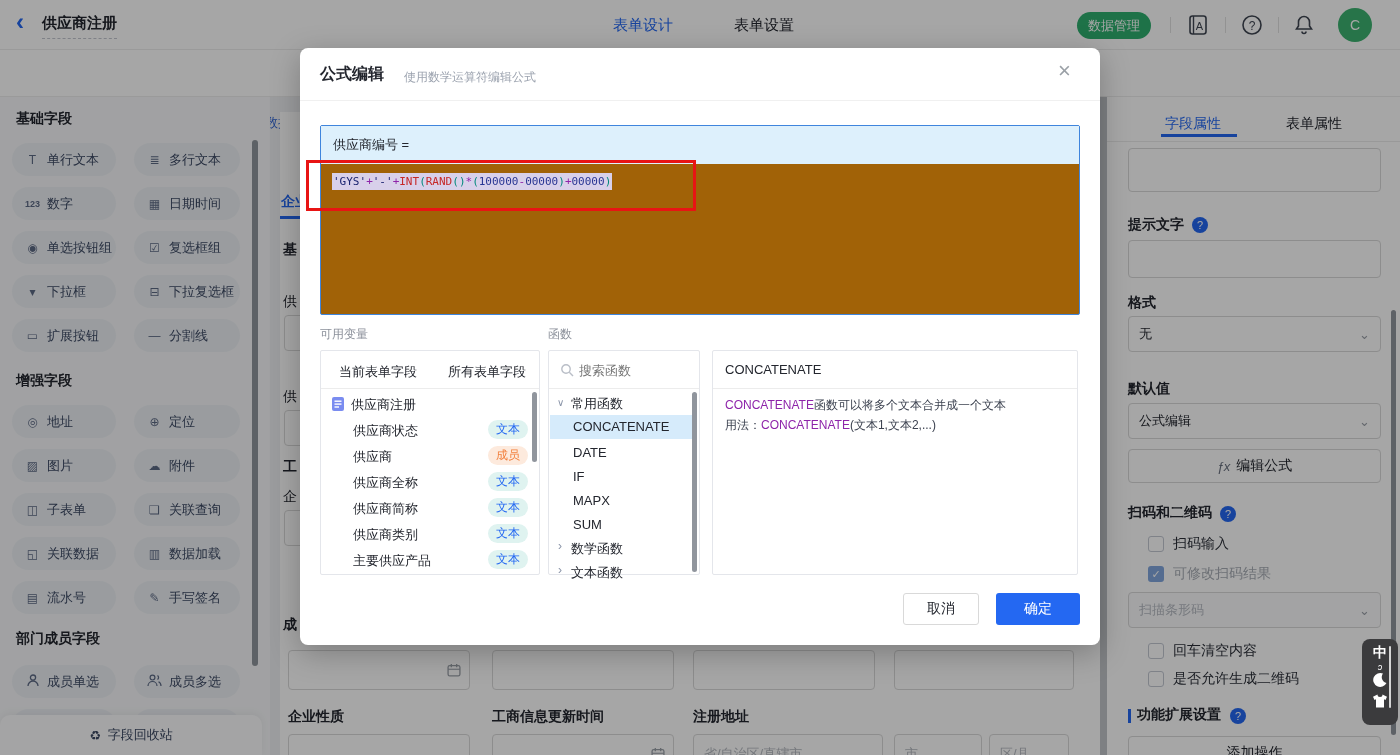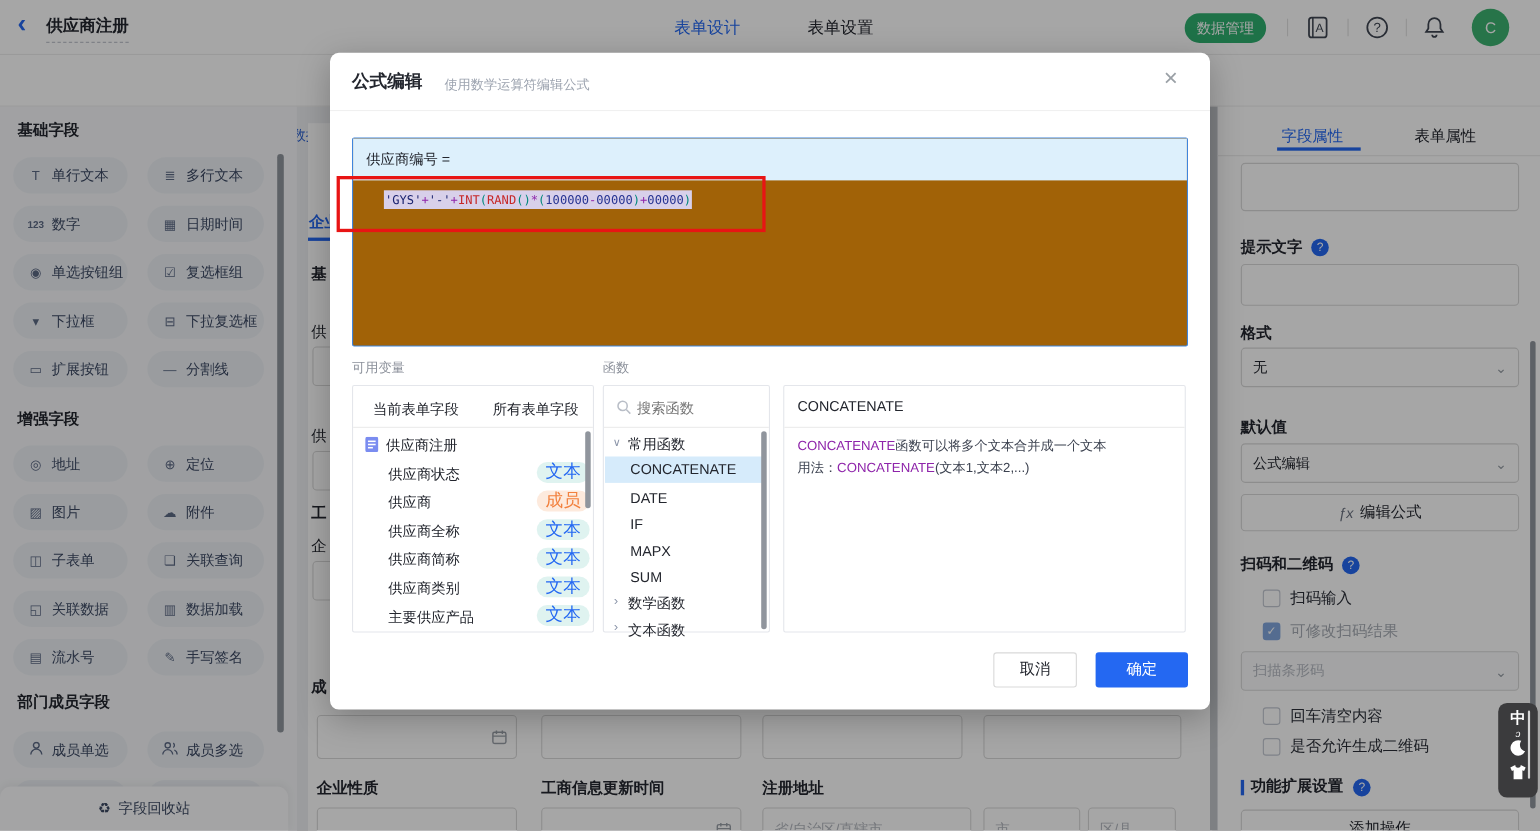--- a/index.html
+++ b/index.html
@@ -10,21 +10,21 @@
   .lbl { font-size:14px; font-weight:600; color:#23262e; }
   .frag { font-size:14px; font-weight:600; color:#23262e; white-space:nowrap; }
   .inp { background:#fff; border:1px solid #d9d9d9; border-radius:4px; }
   .sel { display:flex; align-items:center; justify-content:space-between; padding:0 10px; font-size:13px; color:#23262e; }
   .chev { color:#9aa0a8; font-size:13px; line-height:1; }
   .pill { display:flex; align-items:center; gap:7px; height:33px; border-radius:17px; background:#edf0f5; padding-left:13px; font-size:13px; color:#3c4963; }
   .pic { color:#5d6a85; font-size:12px; width:15px; text-align:center; flex:none; }
   .sechead { font-size:14px; font-weight:700; color:#23262e; }
   .blue { color:#2468f2; }
   .sbar { background:#90959d; border-radius:3px; }
-  .badge { font-size:16px; height:19px; line-height:19px; padding:0 8px; border-radius:10px; }
+  .badge { font-size:12px; height:19px; line-height:19px; padding:0 8px; border-radius:10px; }
   .badge-text { background:#dff3f0; color:#2468f2; }
   .badge-member { background:#fdeadd; color:#f2803d; }
   .cb { width:16px; height:16px; border:1px solid #c3c8d2; border-radius:3px; background:#fff; flex:none; }
   .cb-on { border:none; background:#82a7de; color:#fff; font-size:11px; text-align:center; line-height:16px; }
   .cbrow { display:flex; align-items:center; gap:9px; font-size:14px; color:#2b2f38;margin-left:20px; }
   .mono { font-family:"DejaVu Sans Mono","Liberation Mono",monospace; font-size:11px; }
   .tk-str{color:#1a2370}.tk-op{color:#8e24aa}.tk-fn{color:#c62828}.tk-par{color:#00897b}.tk-num{color:#283593}
   .fnhl { color:#8e24aa; }
   .dline { font-size:12px; color:#3c4250; white-space:nowrap; }
   .dim { position:absolute; left:0; top:0; width:1400px; height:755px; background:rgba(0,0,0,.35); z-index:50; }
@@ -352,21 +352,21 @@
   <div class="modal">
     <span class="ab" style="left:20px;top:16px;font-size:16px;font-weight:600;color:#23262e;">公式编辑</span>
     <span class="ab" style="left:104px;top:21px;font-size:12px;color:#9ca3af;">使用数学运算符编辑公式</span>
     <span class="ab" style="left:758px;top:12px;font-size:22px;color:#9aa0a6;line-height:1;">×</span>
     <div class="ab" style="left:0;top:52px;width:800px;height:1px;background:#f0f0f0;"></div>
 
     <div class="ab" style="left:20px;top:77px;width:760px;height:190px;border:1px solid #3f85dd;border-radius:2px;background:#a16207;">
       <div class="ab" style="left:0;top:0;width:758px;height:38px;background:#ddf0fc;display:flex;align-items:center;padding-left:12px;font-size:13px;color:#23262e;">
         <span>供应商编号 =</span>
       </div>
-      <div class="ab mono" style="left:11px;top:49px;white-space:nowrap;margin-left:17px;">
+      <div class="ab mono" style="left:11px;top:49px;white-space:nowrap;">
         <span style="background:#d8d0ea;padding:2px 1px;"><span class="tk-str">'GYS'</span><span class="tk-op">+</span><span class="tk-str">'-'</span><span class="tk-op">+</span><span class="tk-fn">INT</span><span class="tk-par">(</span><span class="tk-fn">RAND</span><span class="tk-par">(</span><span class="tk-par">)</span><span class="tk-op">*</span><span class="tk-par">(</span><span class="tk-num">100000</span><span class="tk-op">-</span><span class="tk-num">00000</span><span class="tk-par">)</span><span class="tk-op">+</span><span class="tk-num">00000</span><span class="tk-par">)</span></span>
       </div>
     </div>
 
     <span class="ab" style="left:20px;top:278px;font-size:12px;color:#8b909a;">可用变量</span>
     <div class="panel" style="left:20px;top:302px;width:220px;height:225px;">
       <span class="ab vtab blue" style="left:18px;top:12px;">当前表单字段</span>
       <span class="ab vtab" style="left:127px;top:12px;">所有表单字段</span>
       <div class="ab" style="left:0;top:37px;width:218px;height:1px;background:#ececec;"></div>
       <span class="ab" style="left:11px;top:46px;"><svg width="12" height="14" viewBox="0 0 12 14">

